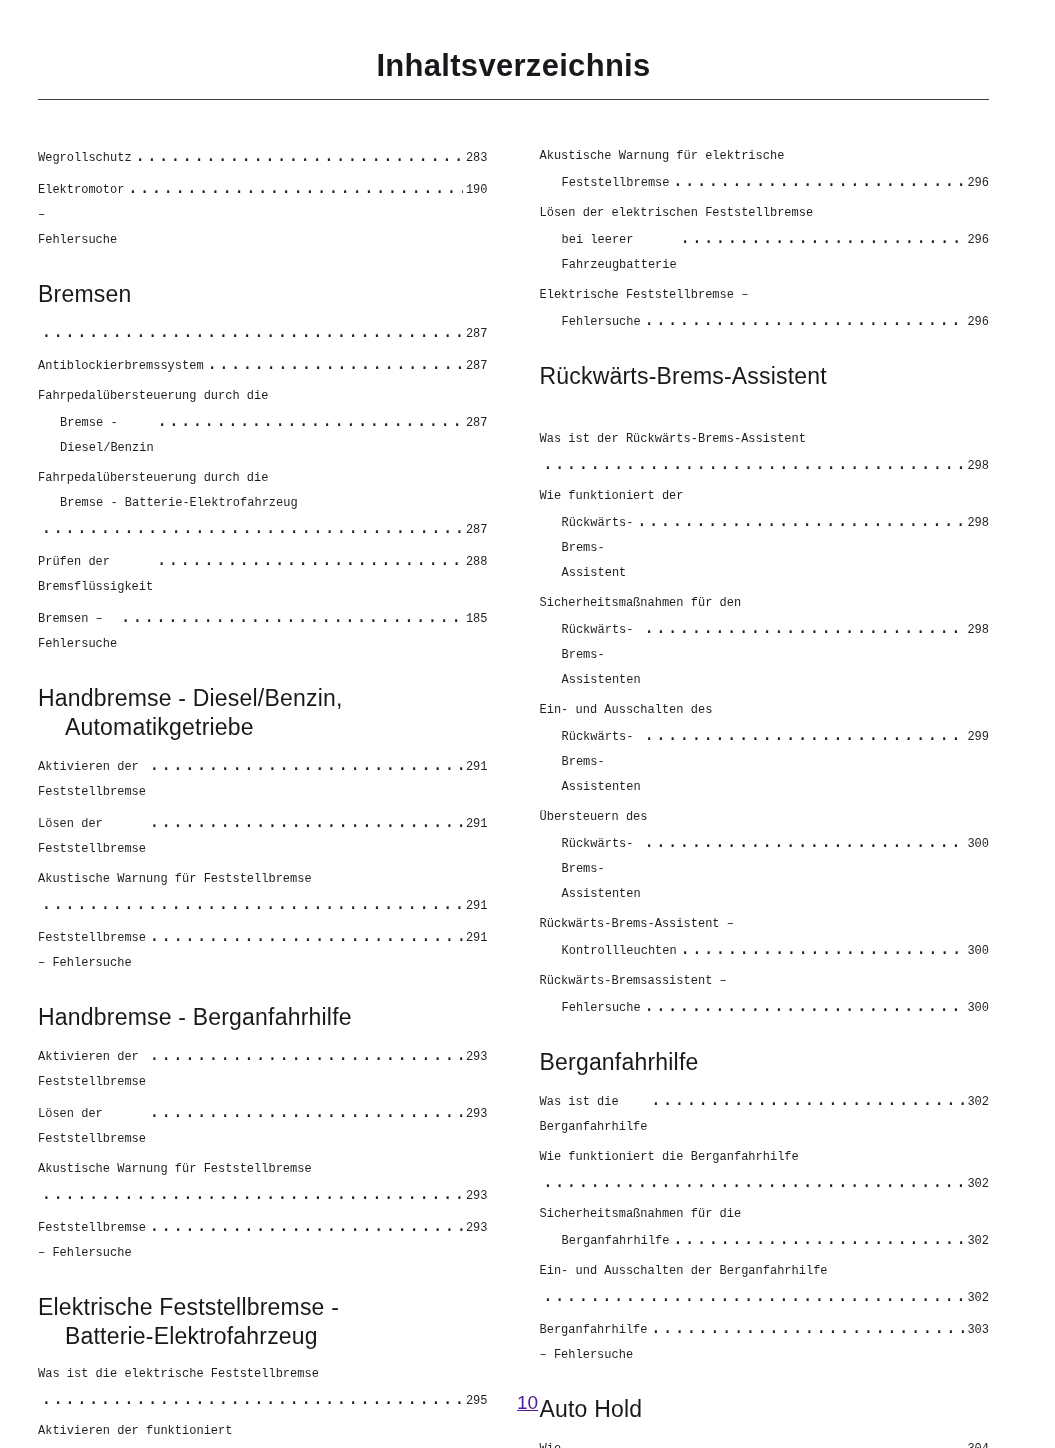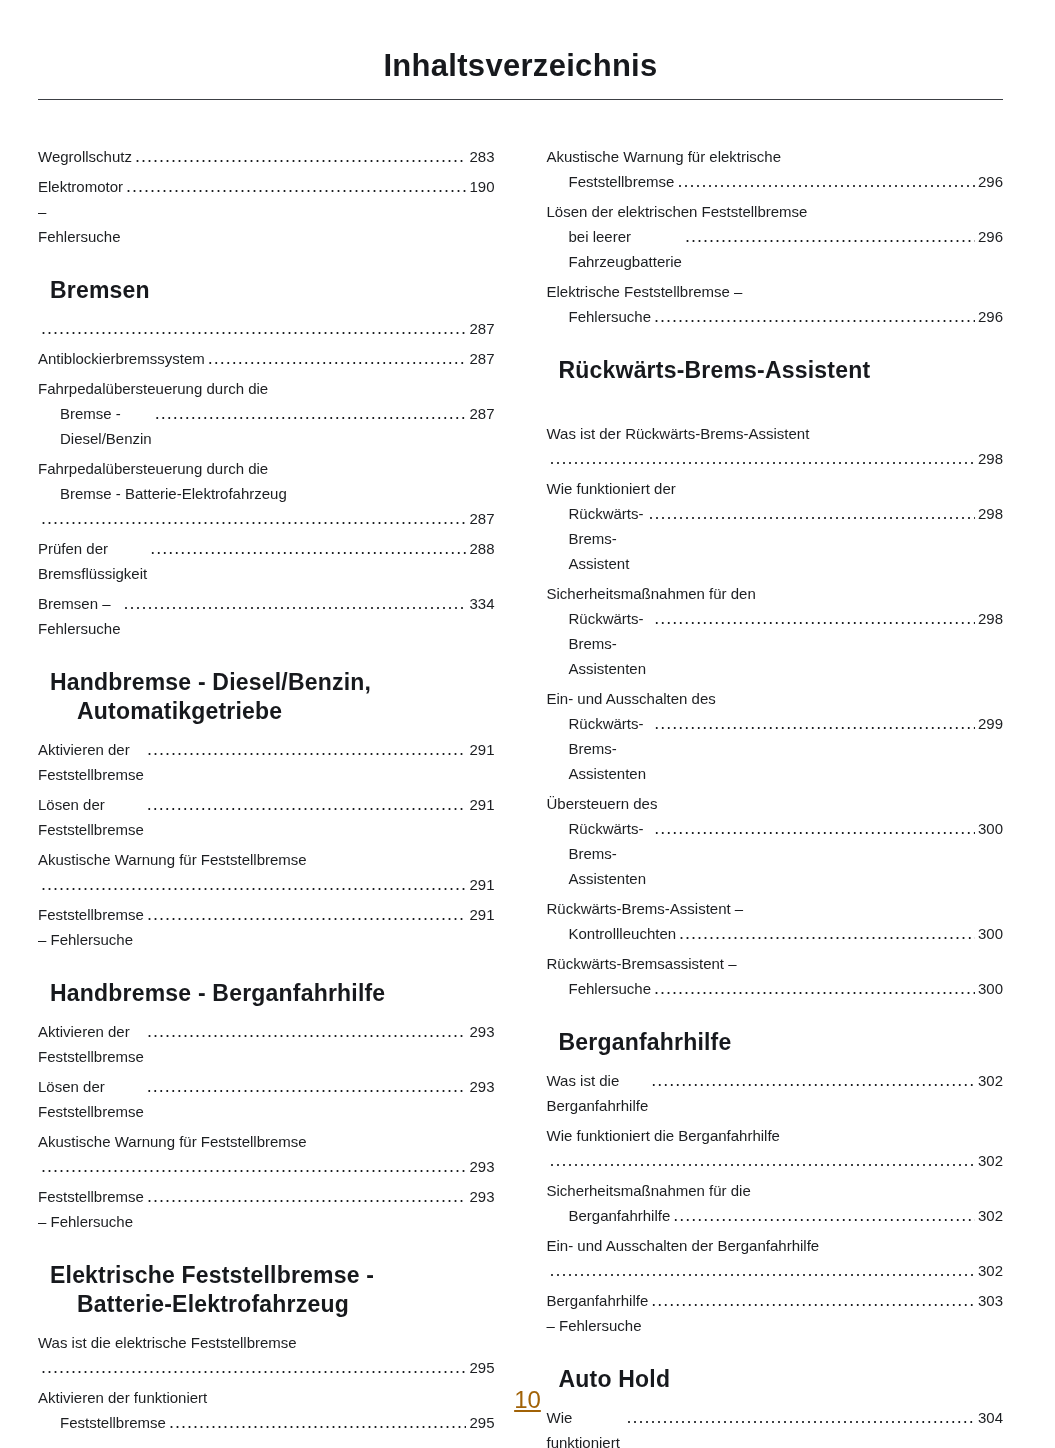--- a/index.html
+++ b/index.html
@@ -5,21 +5,21 @@
   * { margin: 0; padding: 0; box-sizing: border-box; }
   html, body { background: #ffffff; }
   body {
     width: 1055px;
     height: 1448px;
     position: relative;
     overflow: hidden;
     font-family: "Liberation Sans", "DejaVu Sans", sans-serif;
     color: #1c1e21;
   }
-  .page { padding: 36px 52px 0 38px; height: 100%; position: relative; }
+  .page { padding: 36px 66px 0 38px; height: 100%; position: relative; }
 
   .doc-title {
     text-align: center;
     font-size: 31px;
     font-weight: 700;
     letter-spacing: 0.3px;
     color: #17191d;
     margin-top: 12px;
   }
   .title-rule {
@@ -34,35 +34,36 @@
     margin-top: 44px;
     align-items: flex-start;
   }
   .toc-column { flex: 1 1 0; min-width: 0; }
 
   .toc-section { margin-bottom: 27px; }
   .toc-section:last-child { margin-bottom: 0; }
 
   .section-heading {
     font-size: 23px;
-    font-weight: 700;
+    font-weight: 400;
     color: #17191d;
     line-height: 29px;
-    margin: 8px 0 11px 12px;
+    margin: 8px 0 11px 0;
     letter-spacing: 0.2px;
   }
   .section-heading.extra-gap { margin-bottom: 36px; }
   .section-heading .h-line { display: block; }
   .section-heading .h-indent { padding-left: 27px; }
 
   .entry {
-    font-size: 15px;
+    font-size: 12px;
     line-height: 25px;
     margin-bottom: 5px;
     cursor: pointer;
+    font-family: Liberation Mono, monospace;
   }
   .line { display: flex; align-items: baseline; }
   .line .t { white-space: pre-wrap; }
   .line.indent .t { padding-left: 22px; }
   .dots {
     flex: 1 1 auto;
     overflow: hidden;
     white-space: nowrap;
     min-width: 14px;
     margin: 0 3px 0 3px;
@@ -74,22 +75,22 @@
     font-size: 18px;
   }
   .pg { flex: 0 0 auto; }
 
   .page-footer {
     position: absolute;
     bottom: 34px;
     left: 0;
     right: 0;
     text-align: center;
-    font-size: 24px;
-    color: #a16207;
+    font-size: 19px;
+    color: #4c1d95;
     text-decoration: underline;
   }
 </style>
 </head>
 <body>
 
 <div class="page">
   <header>
     <h1 class="doc-title">Inhaltsverzeichnis</h1>
     <hr class="title-rule">
@@ -158,21 +159,21 @@
             <div class="line">
               <span class="t">Prüfen der Bremsflüssigkeit</span>
               <span class="dots"></span>
               <span class="pg">288</span>
             </div>
           </div>
           <div class="entry">
             <div class="line">
               <span class="t">Bremsen – Fehlersuche</span>
               <span class="dots"></span>
-              <span class="pg">334</span>
+              <span class="pg">185</span>
             </div>
           </div>
         </section>
         <section class="toc-section">
           <h2 class="section-heading">
             <span class="h-line">Handbremse - Diesel/Benzin,</span>
             <span class="h-line h-indent">Automatikgetriebe</span>
           </h2>
           <div class="entry">
             <div class="line">

